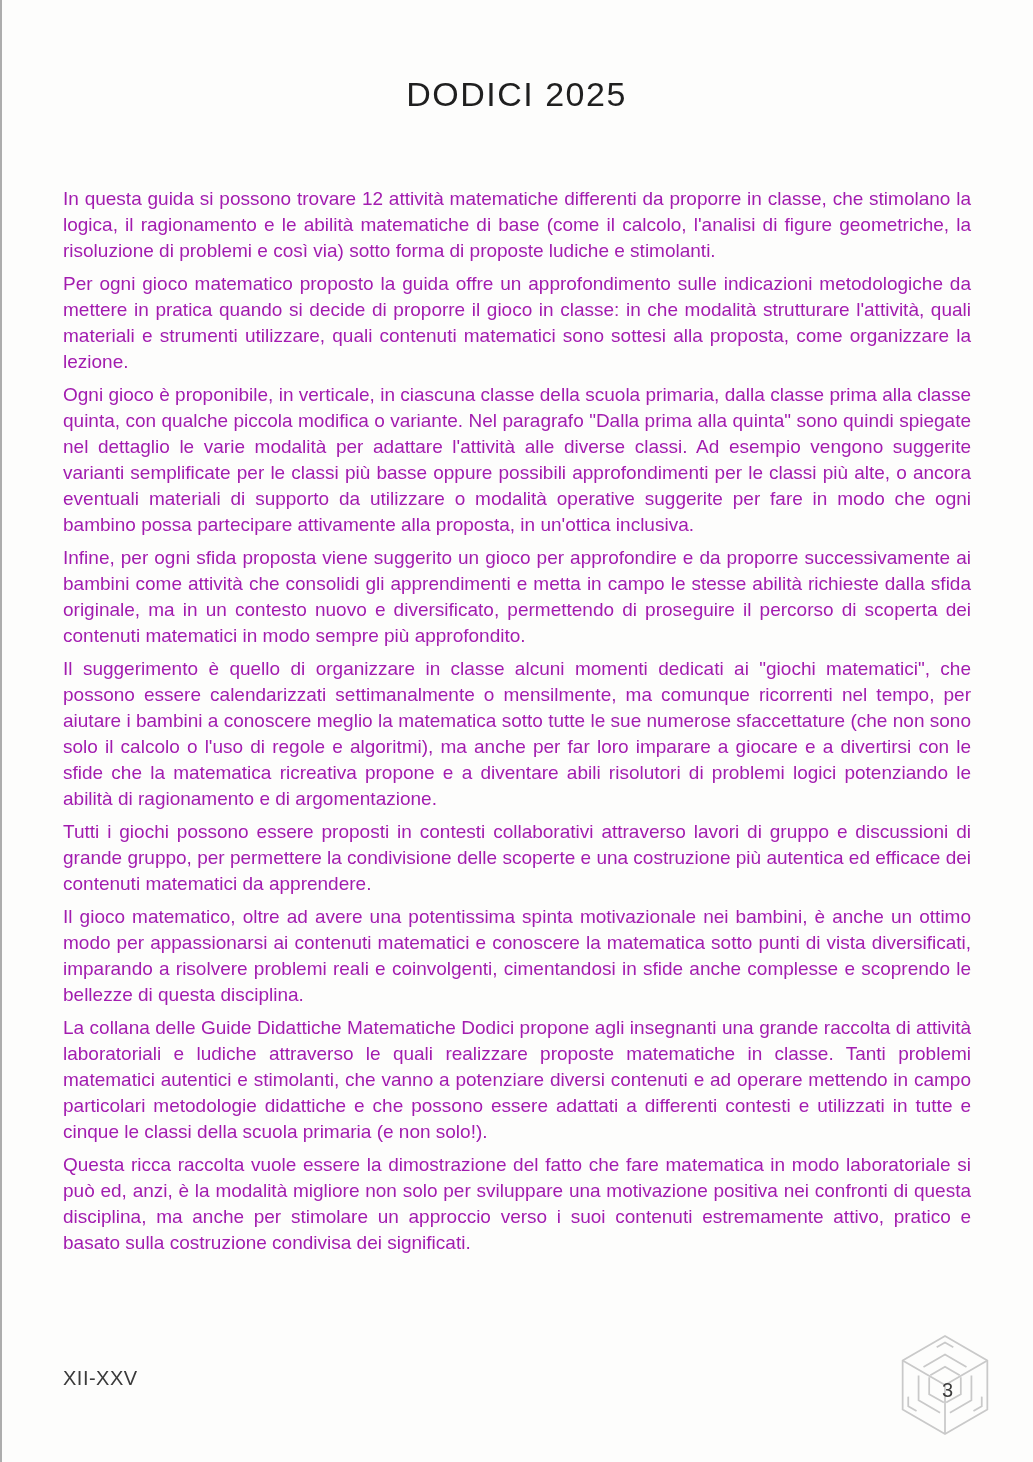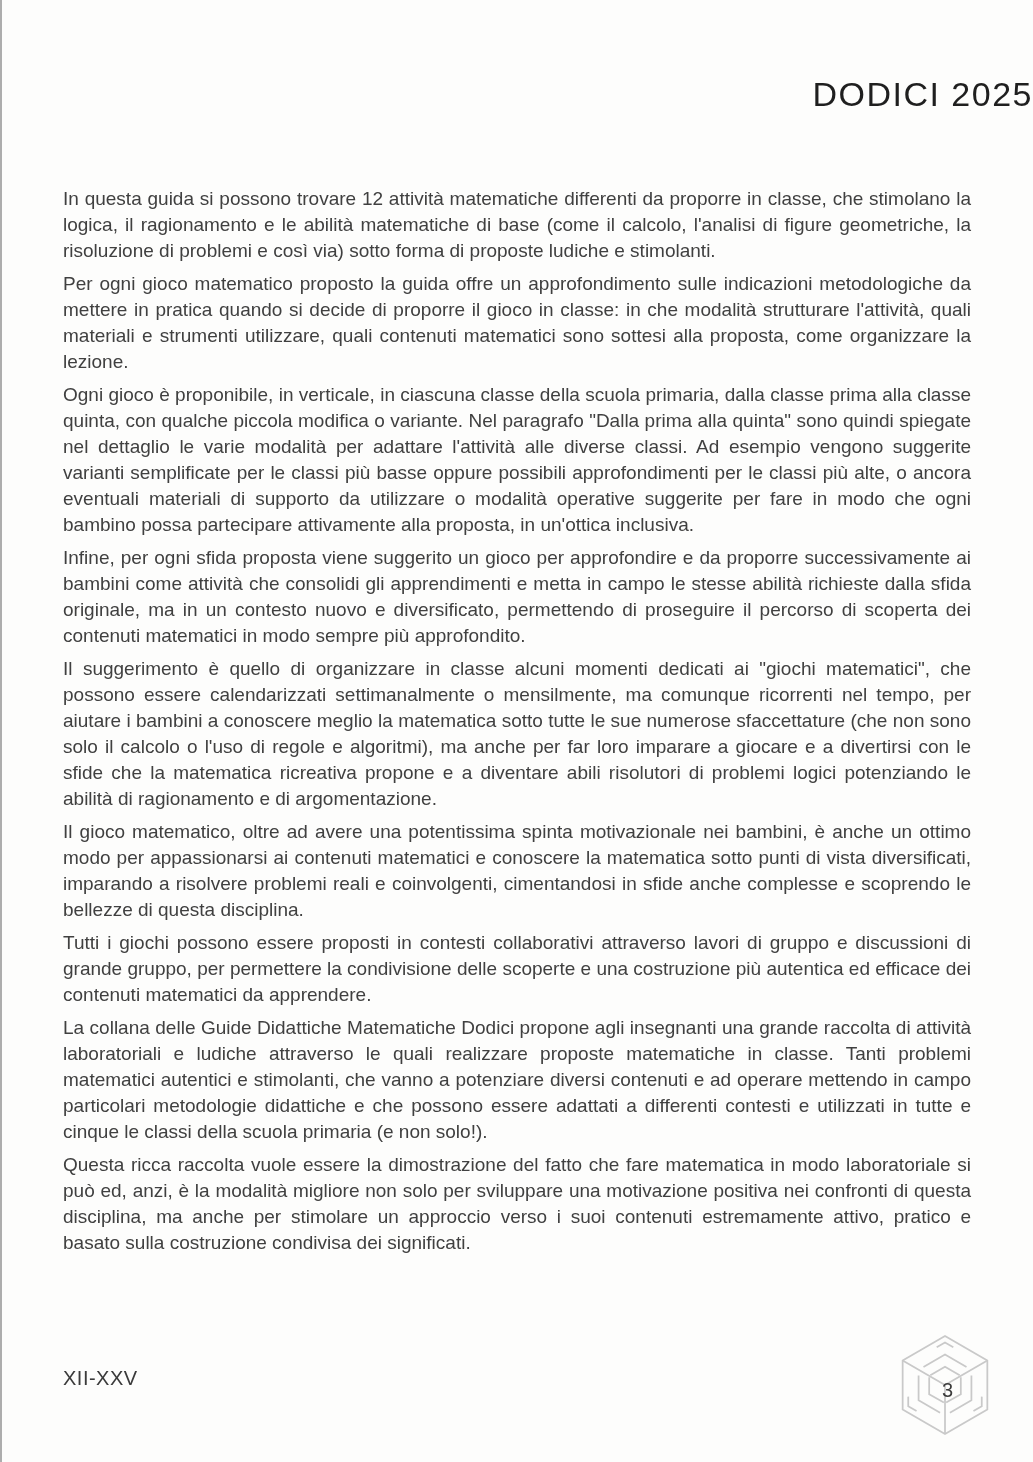--- a/index.html
+++ b/index.html
@@ -23,38 +23,38 @@
     top: 0;
     width: 2px;
     height: 100%;
     background: #adadad;
   }
   .title {
     position: absolute;
     top: 52px;
     left: 0;
     width: 100%;
-    text-align: right;
+    text-align: center;
     font-size: 34px;
     font-weight: normal;
     letter-spacing: 1.5px;
     color: #1f1f1f;
   }
   .content {
     position: absolute;
     top: 186px;
     left: 63px;
     width: 908px;
   }
   .content p {
     margin: 0 0 7px 0;
     font-size: 19px;
     line-height: 26px;
     text-align: justify;
-    color: #404040;
+    color: #a21caf;
     font-weight: normal;
   }
   .footer-left {
     position: absolute;
     left: 63px;
     bottom: 72px;
     font-size: 20px;
     letter-spacing: 0.5px;
     color: #3b3b3b;
   }
@@ -86,22 +86,22 @@
   <div class="edge-line"></div>
 
   <h1 class="title">DODICI 2025</h1>
 
   <div class="content">
     <p>In questa guida si possono trovare 12 attività matematiche differenti da proporre in classe, che stimolano la logica, il ragionamento e le abilità matematiche di base (come il calcolo, l'analisi di figure geometriche, la risoluzione di problemi e così via) sotto forma di proposte ludiche e stimolanti.</p>
     <p>Per ogni gioco matematico proposto la guida offre un approfondimento sulle indicazioni metodologiche da mettere in pratica quando si decide di proporre il gioco in classe: in che modalità strutturare l'attività, quali materiali e strumenti utilizzare, quali contenuti matematici sono sottesi alla proposta, come organizzare la lezione.</p>
     <p>Ogni gioco è proponibile, in verticale, in ciascuna classe della scuola primaria, dalla classe prima alla classe quinta, con qualche piccola modifica o variante. Nel paragrafo "Dalla prima alla quinta" sono quindi spiegate nel dettaglio le varie modalità per adattare l'attività alle diverse classi. Ad esempio vengono suggerite varianti semplificate per le classi più basse oppure possibili approfondimenti per le classi più alte, o ancora eventuali materiali di supporto da utilizzare o modalità operative suggerite per fare in modo che ogni bambino possa partecipare attivamente alla proposta, in un'ottica inclusiva.</p>
     <p>Infine, per ogni sfida proposta viene suggerito un gioco per approfondire e da proporre successivamente ai bambini come attività che consolidi gli apprendimenti e metta in campo le stesse abilità richieste dalla sfida originale, ma in un contesto nuovo e diversificato, permettendo di proseguire il percorso di scoperta dei contenuti matematici in modo sempre più approfondito.</p>
     <p>Il suggerimento è quello di organizzare in classe alcuni momenti dedicati ai "giochi matematici", che possono essere calendarizzati settimanalmente o mensilmente, ma comunque ricorrenti nel tempo, per aiutare i bambini a conoscere meglio la matematica sotto tutte le sue numerose sfaccettature (che non sono solo il calcolo o l'uso di regole e algoritmi), ma anche per far loro imparare a giocare e a divertirsi con le sfide che la matematica ricreativa propone e a diventare abili risolutori di problemi logici potenziando le abilità di ragionamento e di argomentazione.</p>
+    <p>Tutti i giochi possono essere proposti in contesti collaborativi attraverso lavori di gruppo e discussioni di grande gruppo, per permettere la condivisione delle scoperte e una costruzione più autentica ed efficace dei contenuti matematici da apprendere.</p>
     <p>Il gioco matematico, oltre ad avere una potentissima spinta motivazionale nei bambini, è anche un ottimo modo per appassionarsi ai contenuti matematici e conoscere la matematica sotto punti di vista diversificati, imparando a risolvere problemi reali e coinvolgenti, cimentandosi in sfide anche complesse e scoprendo le bellezze di questa disciplina.</p>
-    <p>Tutti i giochi possono essere proposti in contesti collaborativi attraverso lavori di gruppo e discussioni di grande gruppo, per permettere la condivisione delle scoperte e una costruzione più autentica ed efficace dei contenuti matematici da apprendere.</p>
     <p>La collana delle Guide Didattiche Matematiche Dodici propone agli insegnanti una grande raccolta di attività laboratoriali e ludiche attraverso le quali realizzare proposte matematiche in classe. Tanti problemi matematici autentici e stimolanti, che vanno a potenziare diversi contenuti e ad operare mettendo in campo particolari metodologie didattiche e che possono essere adattati a differenti contesti e utilizzati in tutte e cinque le classi della scuola primaria (e non solo!).</p>
     <p>Questa ricca raccolta vuole essere la dimostrazione del fatto che fare matematica in modo laboratoriale si può ed, anzi, è la modalità migliore non solo per sviluppare una motivazione positiva nei confronti di questa disciplina, ma anche per stimolare un approccio verso i suoi contenuti estremamente attivo, pratico e basato sulla costruzione condivisa dei significati.</p>
   </div>
 
   <div class="footer-left">XII-XXV</div>
 
   <span class="logo-wrap">
     <svg viewBox="0 0 90 104" xmlns="http://www.w3.org/2000/svg">
       <g fill="none" stroke="#c9c9c9" stroke-width="1.8" stroke-linejoin="miter">
         <polygon points="45,2 88.3,27 88.3,77 45,102 1.7,77 1.7,27"></polygon>

